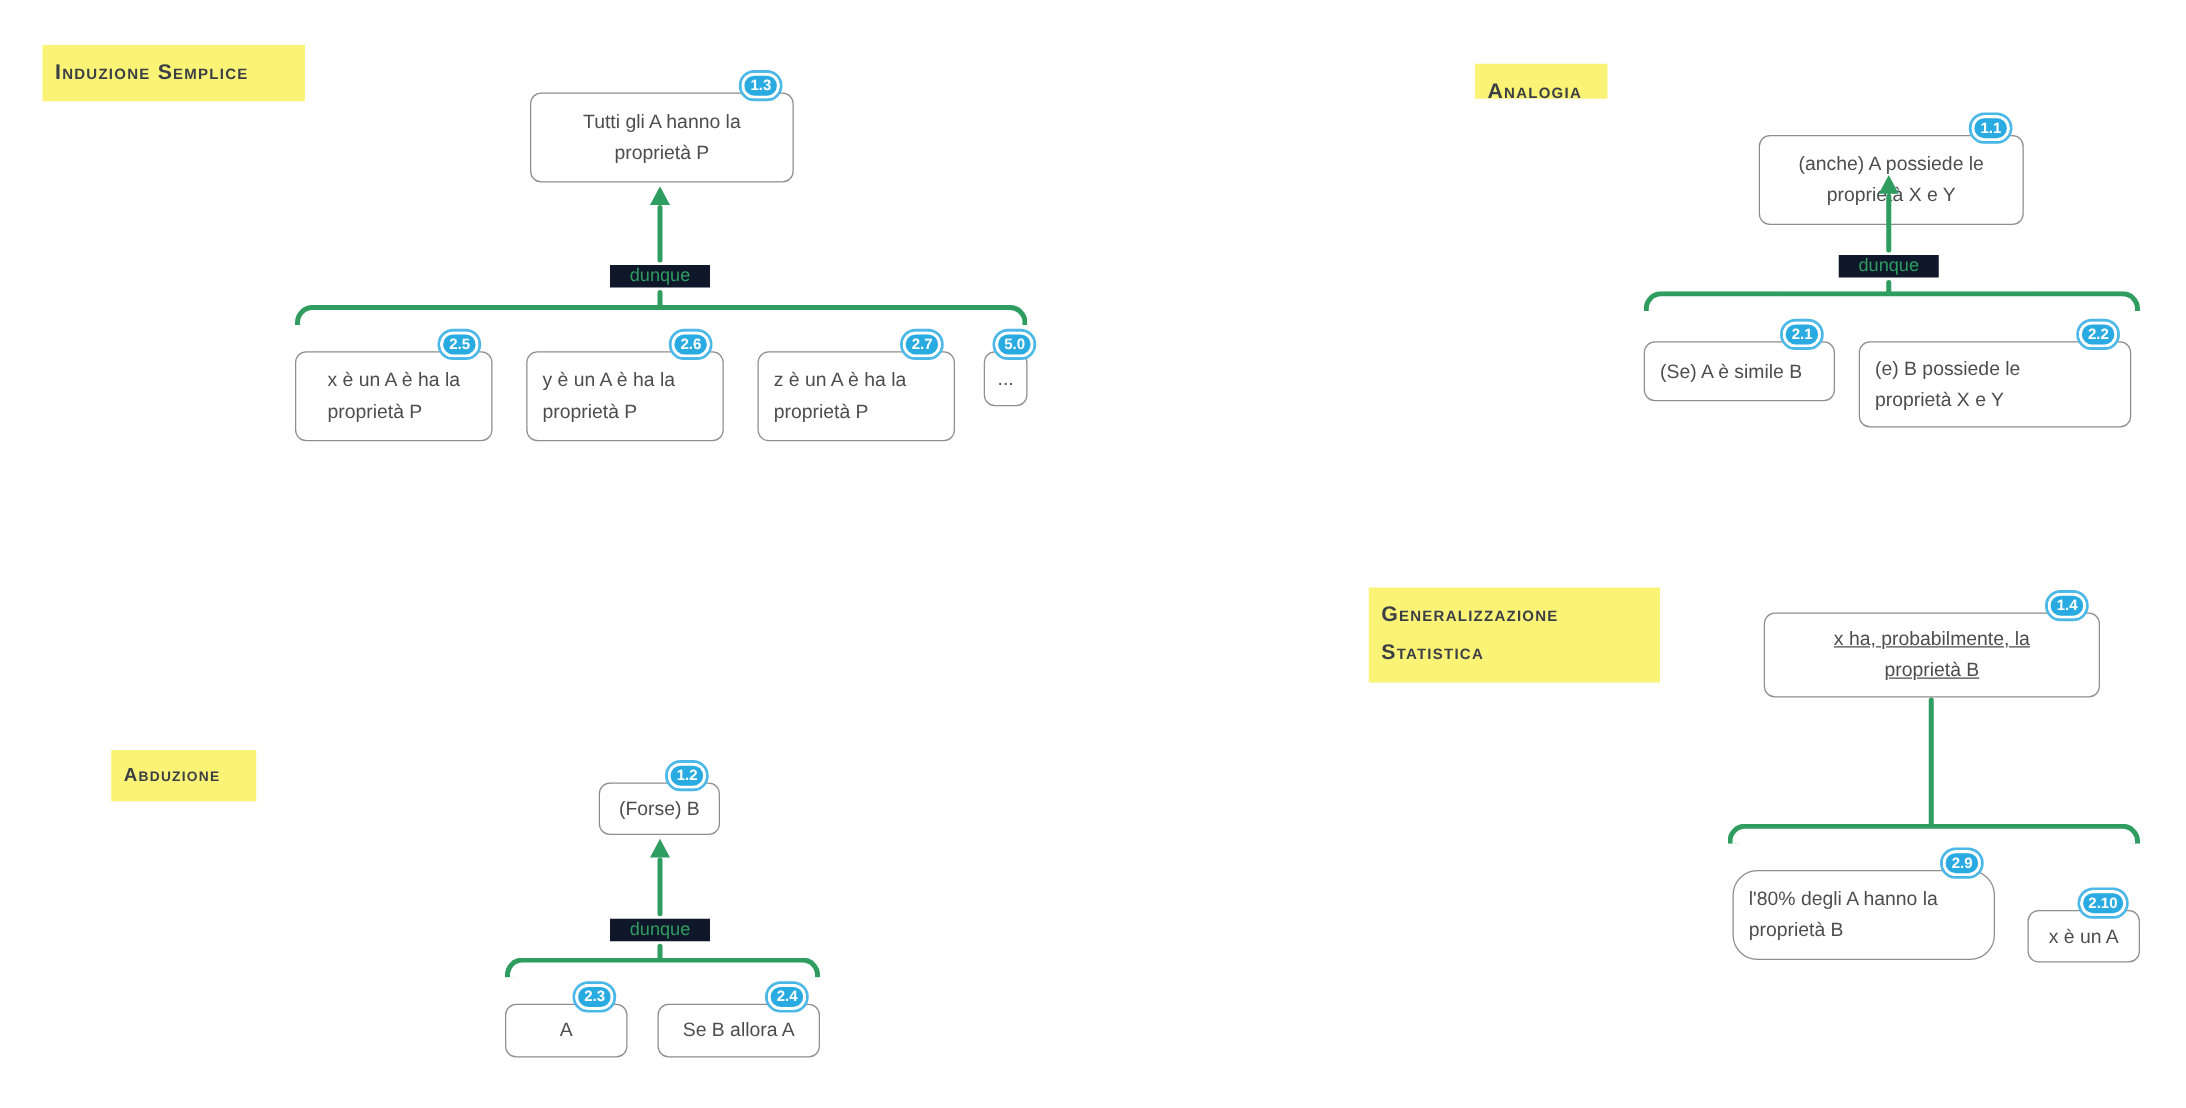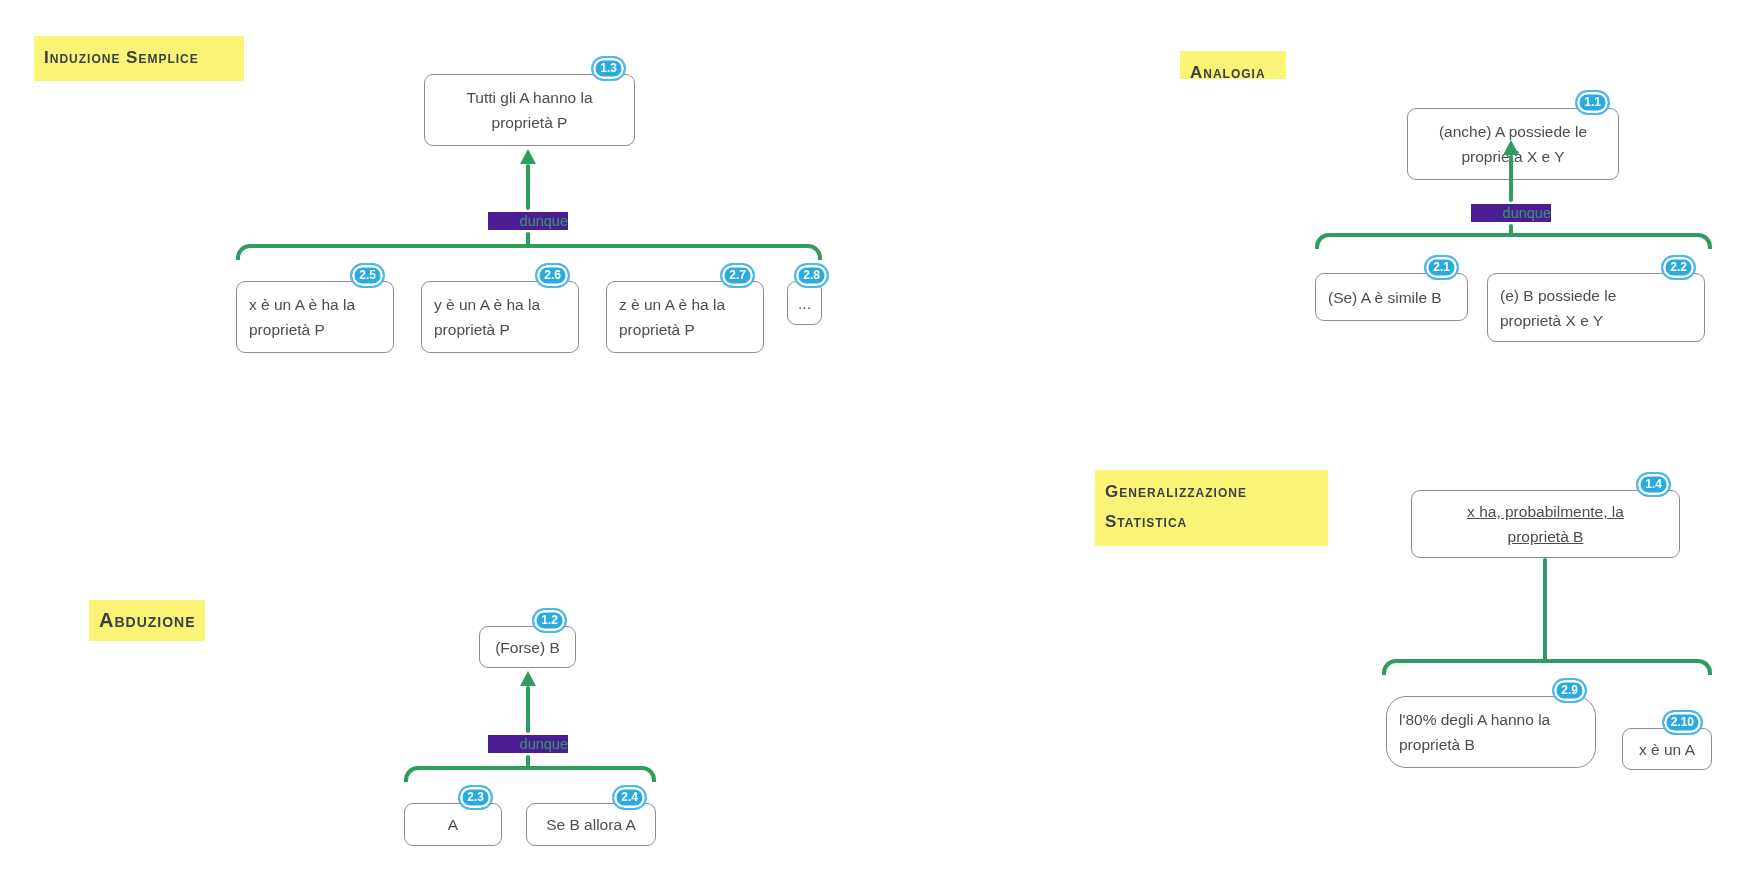--- a/index.html
+++ b/index.html
@@ -70,22 +70,22 @@
     width:0;height:0;
     border-left:8px solid transparent;
     border-right:8px solid transparent;
     border-bottom:15px solid var(--green,#2f9c60);
   }
   .connector-label{
     position:absolute;
     color:var(--green,#2f9c60);
     font-size:14.5px;
     line-height:18px;
-    text-align:right;
-    background:#4c1d95;
+    text-align:center;
+    background:#0f172a;
     z-index:2;
   }
   .bracket{
     position:absolute;
     height:16px;
     box-sizing:border-box;
     border:4px solid var(--green,#2f9c60);
     border-bottom:none;
     border-radius:14px 14px 0 0;
   }
@@ -105,37 +105,37 @@
       <span class="node-text">Tutti gli A hanno la
 proprietà P</span>
     </div>
 
     <div class="arrowhead" style="left:520px;top:149px;"></div>
     <div class="stem" style="left:526px;top:164px;height:46px;"></div>
     <div class="connector-label" style="left:488px;top:212px;width:80px;">dunque</div>
     <div class="stem" style="left:526px;top:232px;height:14px;"></div>
     <div class="bracket" style="left:236px;top:244px;width:586px;"></div>
 
-    <div class="node align-left" style="left:236px;top:281px;width:158px;height:72px;">
+    <div class="node align-left" style="left:236px;top:281px;width:158px;height:72px;justify-content:center;">
       <span class="badge">2.5</span>
       <span class="node-text">x è un A è ha la
 proprietà P</span>
     </div>
     <div class="node align-left" style="left:421px;top:281px;width:158px;height:72px;">
       <span class="badge">2.6</span>
       <span class="node-text">y è un A è ha la
 proprietà P</span>
     </div>
     <div class="node align-left" style="left:606px;top:281px;width:158px;height:72px;">
       <span class="badge">2.7</span>
       <span class="node-text">z è un A è ha la
 proprietà P</span>
     </div>
     <div class="node align-center" style="left:787px;top:281px;width:35px;height:44px;padding:4px 4px;">
-      <span class="badge badge-out">2.8</span>
+      <span class="badge badge-out">5.0</span>
       <span class="node-text">...</span>
     </div>
   </div>
 
   <div>
     <div class="sticky" style="left:1180px;top:51px;width:106px;height:28px;">
       <span>Analogia</span>
     </div>
 
     <div class="node align-center" style="left:1407px;top:65px;width:212px;height:72px;margin-top:43px;">
@@ -155,21 +155,21 @@
       <span class="node-text">(Se) A è simile B</span>
     </div>
     <div class="node align-left" style="left:1487px;top:273px;width:218px;height:69px;">
       <span class="badge">2.2</span>
       <span class="node-text">(e) B possiede le
 proprietà X e Y</span>
     </div>
   </div>
 
   <div>
-    <div class="sticky" style="left:89px;top:600px;width:116px;height:41px;line-height:27px;font-size:20px;">
+    <div class="sticky" style="left:89px;top:600px;width:116px;height:41px;line-height:27px;font-size:15px;">
       <span>Abduzione</span>
     </div>
 
     <div class="node align-center" style="left:479px;top:626px;width:97px;height:42px;">
       <span class="badge">1.2</span>
       <span class="node-text">(Forse) B</span>
     </div>
 
     <div class="arrowhead" style="left:520px;top:671px;"></div>
     <div class="stem" style="left:526px;top:686px;height:47px;"></div>

